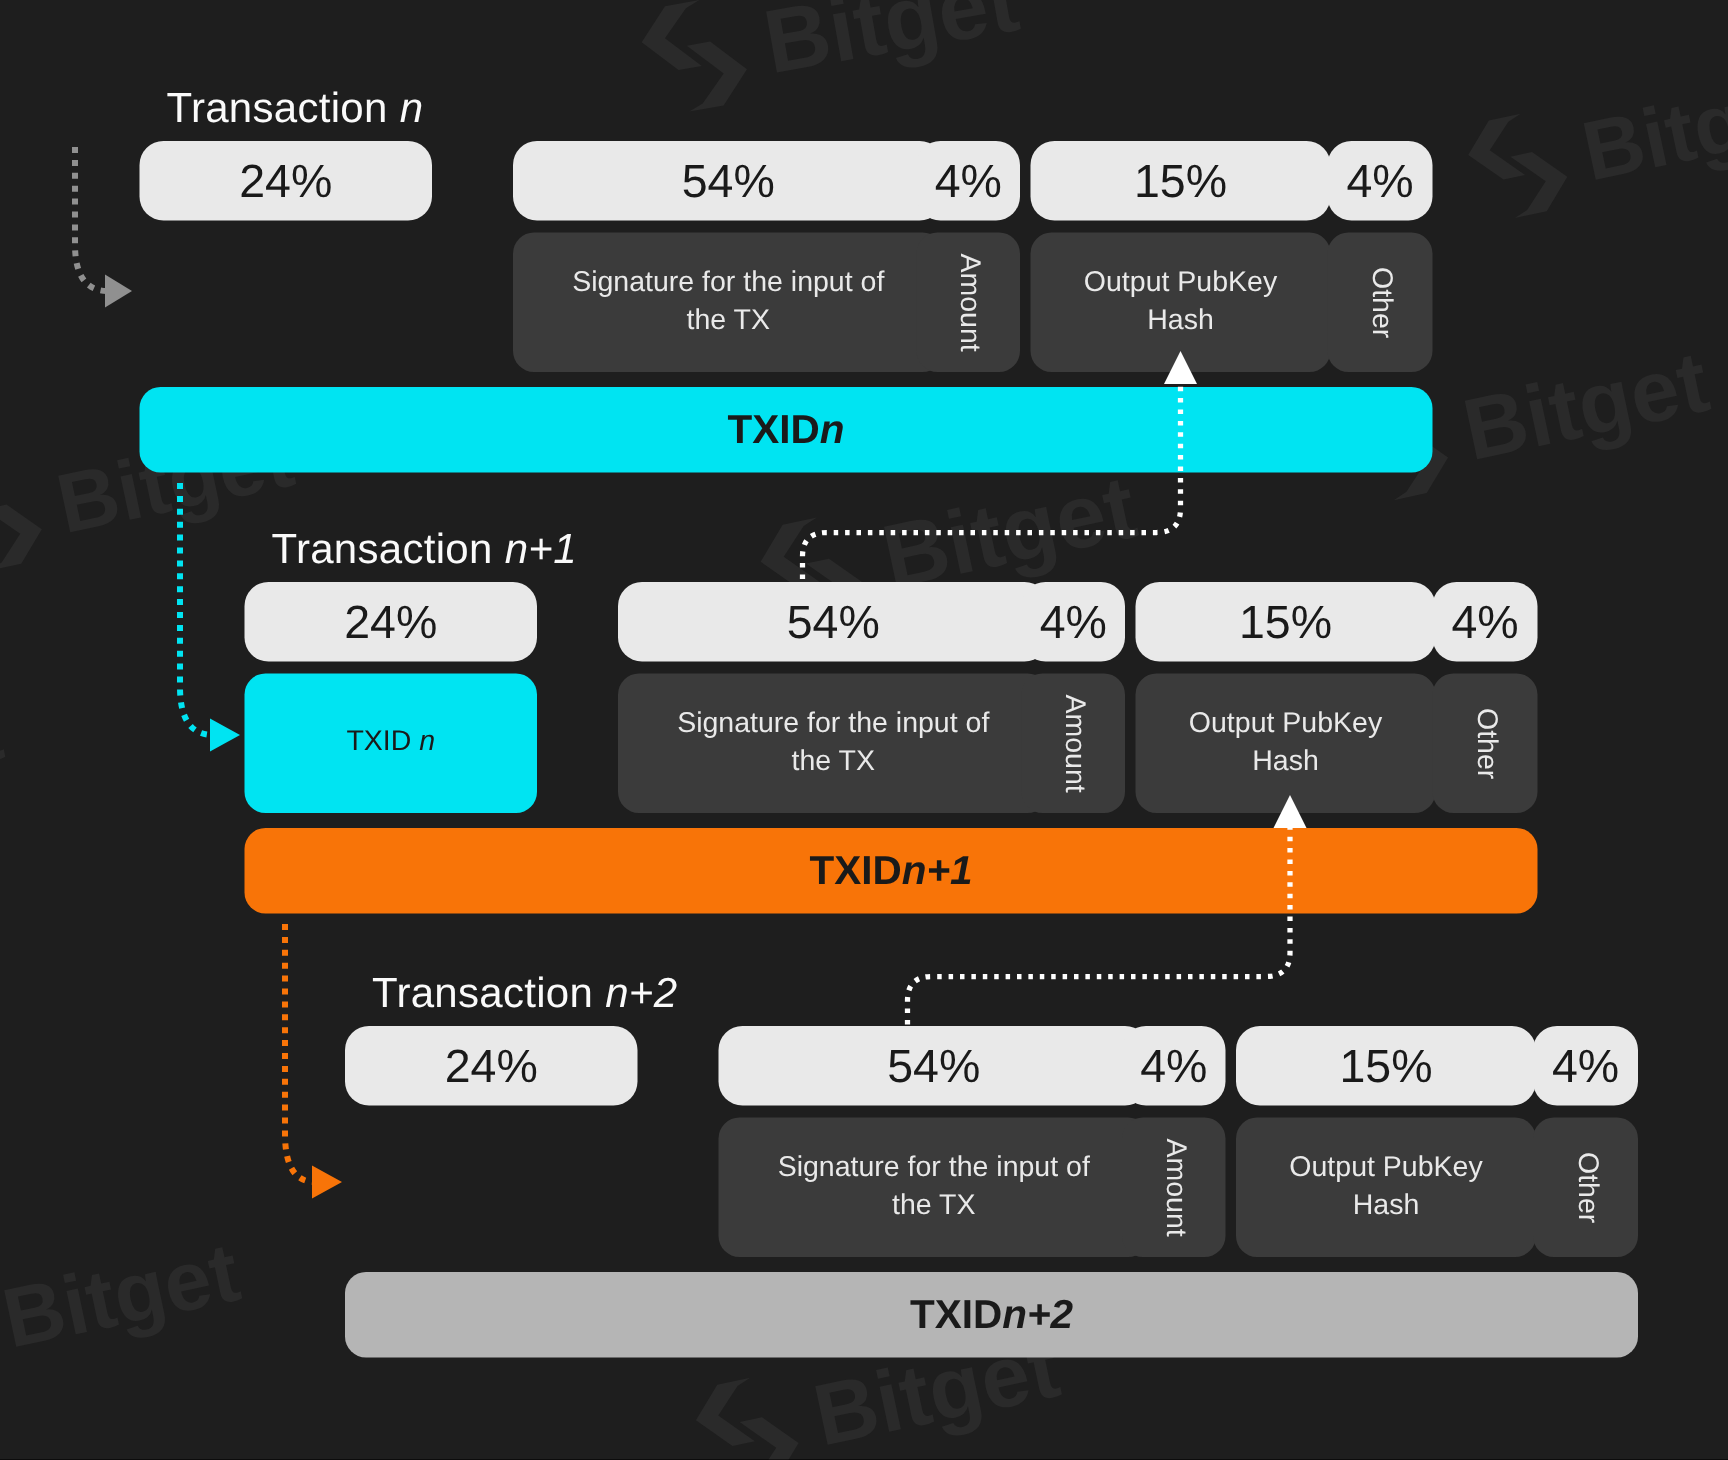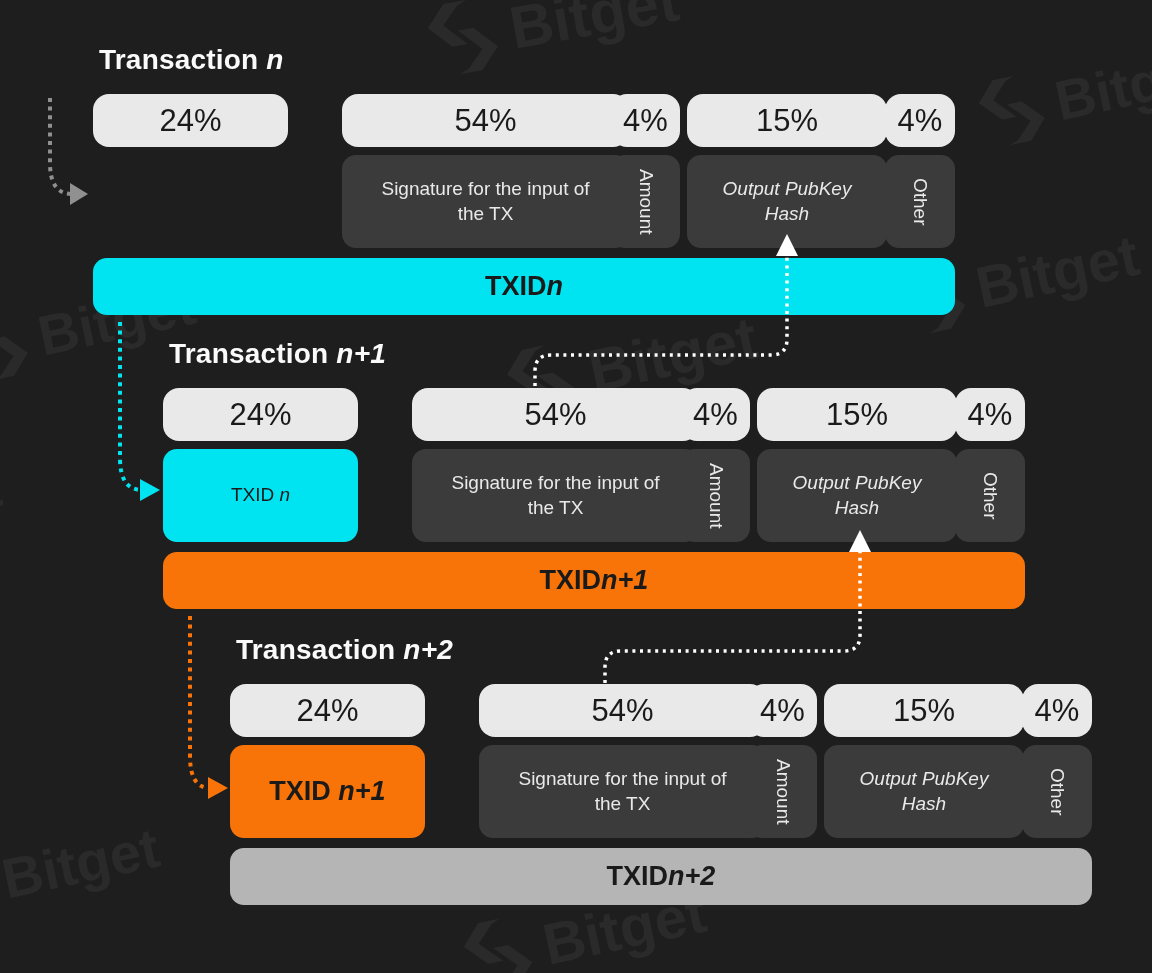--- a/index.html
+++ b/index.html
@@ -19,39 +19,39 @@
   .w4{left:-42px;top:293px;font-size:56px;}
   .w5{left:-168px;top:468px;font-size:60px;}
   .w6{left:503px;top:326px;font-size:60px;}
   .w7{left:-78px;top:836px;font-size:56px;}
   .w8{left:460px;top:900px;font-size:58px;}
   
   .tx{position:absolute;width:862px;height:280px;z-index:3;}
   .tx1{left:93px;top:40px;}
   .tx2{left:163px;top:334px;}
   .tx3{left:230px;top:630px;}
-  .tx-title{position:absolute;left:2px;top:0;margin:4px;
-    font-size:28px;font-weight:700;color:var(--title_light,#fafafa);letter-spacing:.2px;}
+  .tx-title{position:absolute;left:2px;top:0;margin:16px;
+    font-size:28px;font-weight:400;color:var(--title_light,#fafafa);letter-spacing:.2px;}
   .tx-title em{font-style:italic;}
   .pct-row,.field-row{position:absolute;left:0;width:862px;}
   .pct-row{top:54px;height:53px;}
   .field-row{top:115px;height:93px;}
   .box{position:absolute;top:0;bottom:0;display:flex;align-items:center;justify-content:center;text-align:center;}
   .c0{left:0;width:195px;}
   .c1{left:223px;width:287px;margin-left:26px;}
   .c2{left:518px;width:69px;}
   .c3{left:594px;width:200px;}
   .c4{left:792px;width:70px;}
   .pct{background:var(--panel_light,#e9e9e9);border-radius:16px;
     color:var(--text_dark,#1a1a1a);font-size:31px;font-weight:500;}
   .field{background:var(--panel_dark,#3b3b3b);border-radius:14px;
     color:var(--text_light,#e9e9e9);font-size:19px;line-height:1.3;font-weight:400;}
   .field .wrap-narrow{display:block;max-width:132px;}
   .field .wrap-mid{display:block;max-width:232px;}
-  .field .wrap-short{display:block;max-width:168px;font-style:italic;}
+  .field .wrap-short{display:block;max-width:168px;}
   .field.vert span{writing-mode:vertical-rl;}
   .field.accent-cyan{background:var(--accent_cyan,#00e4f2);color:var(--text_dark,#1a1a1a);
     font-size:19px;font-weight:400;}
   .field.accent-orange{background:var(--accent_orange,#f87408);color:var(--text_dark,#1a1a1a);
     font-size:27px;font-weight:800;}
   .field em,.bar em{font-style:italic;}
   .bar{position:absolute;left:0;top:218px;width:862px;height:57px;border-radius:14px;
     display:flex;align-items:center;justify-content:center;
     font-size:27px;font-weight:800;color:var(--text_dark,#1a1a1a);}
   .bar-cyan{background:var(--accent_cyan,#00e4f2);}
@@ -185,23 +185,20 @@
   <section class="tx tx3">
     <h2 class="tx-title"><span>Transaction </span><em>n+2</em></h2>
     <div class="pct-row">
       <div class="box pct c0">24%</div>
       <div class="box pct c1">54%</div>
       <div class="box pct c2">4%</div>
       <div class="box pct c3">15%</div>
       <div class="box pct c4">4%</div>
     </div>
     <div class="field-row">
-      <div class="box field accent-orange c0">
-          <span><span>TXID </span><em>n+1</em></span>
-        </div>
       <div class="box field c1">
           <span class="wrap-mid">Signature for the input of the TX</span>
         </div>
       <div class="box field vert c2">
           <span>Amount</span>
         </div>
       <div class="box field c3">
           <span class="wrap-short">Output PubKey Hash</span>
         </div>
       <div class="box field vert c4">

